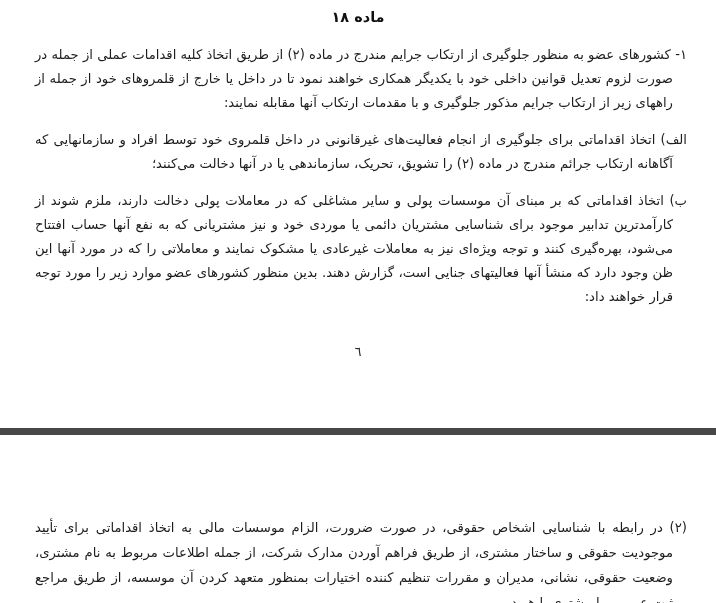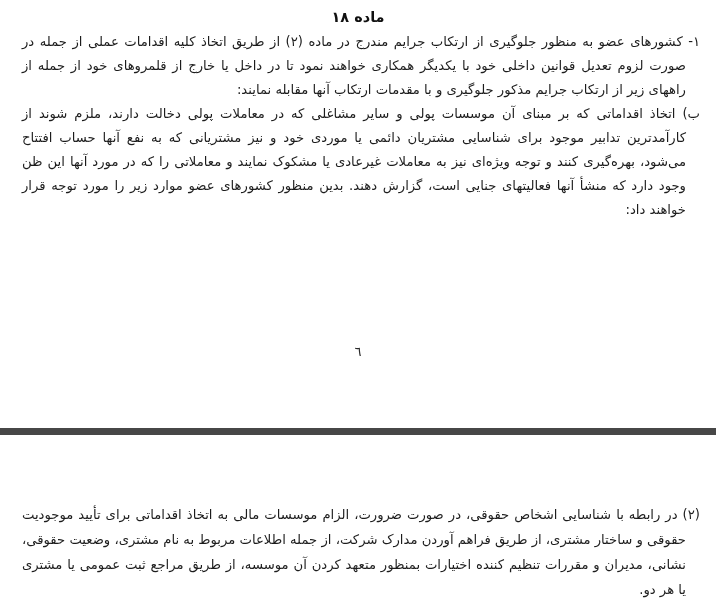--- a/index.html
+++ b/index.html
@@ -33,21 +33,21 @@
     left: 22px;
     color: #1c1c1c;
     font-size: 13.2px;
     line-height: 24px;
     text-align: justify;
     direction: rtl;
   }
   #page1-text { top: 30px; }
   #page2-text { top: 502px; line-height: 25px; }
   .para {
-    margin: 0;
+    margin: 13px;
     padding-right: 14px;
     text-indent: -14px;
     text-align: justify;
   }
   .page-number {
     position: absolute;
     top: 344px;
     left: 0;
     right: 0;
     text-align: center;
@@ -65,20 +65,21 @@
 </style>
 </head>
 <body>
 
 <div id="scan-page">
 
   <div class="article-title">ماده ۱۸</div>
 
   <div id="page1-text" class="text-block">
     <p class="para">۱- کشورهای عضو به منظور جلوگیری از ارتکاب جرایم مندرج در ماده (۲) از طریق اتخاذ کلیه اقدامات عملی از جمله در صورت لزوم تعدیل قوانین داخلی خود با یکدیگر همکاری خواهند نمود تا در داخل یا خارج از قلمروهای خود از جمله از راههای زیر از ارتکاب جرایم مذکور جلوگیری و با مقدمات ارتکاب آنها مقابله نمایند:</p>
+    <p class="para">الف) اتخاذ اقداماتی برای جلوگیری از انجام فعالیت‌های غیرقانونی در داخل قلمروی خود توسط افراد و سازمانهایی که آگاهانه ارتکاب جرائم مندرج در ماده (۲) را تشویق، تحریک، سازماندهی یا در آنها دخالت می‌کنند؛</p>
     <p class="para">ب) اتخاذ اقداماتی که بر مبنای آن موسسات پولی و سایر مشاغلی که در معاملات پولی دخالت دارند، ملزم شوند از کارآمدترین تدابیر موجود برای شناسایی مشتریان دائمی یا موردی خود و نیز مشتریانی که به نفع آنها حساب افتتاح می‌شود، بهره‌گیری کنند و توجه ویژه‌ای نیز به معاملات غیرعادی یا مشکوک نمایند و معاملاتی را که در مورد آنها این ظن وجود دارد که منشأ آنها فعالیتهای جنایی است، گزارش دهند. بدین منظور کشورهای عضو موارد زیر را مورد توجه قرار خواهند داد:</p>
   </div>
 
   <div class="page-number">٦</div>
 
   <div class="page-separator" style="background: rgb(71, 71, 71);"></div>
 
   <div id="page2-text" class="text-block">
     <p class="para">(۲) در رابطه با شناسایی اشخاص حقوقی، در صورت ضرورت، الزام موسسات مالی به اتخاذ اقداماتی برای تأیید موجودیت حقوقی و ساختار مشتری، از طریق فراهم آوردن مدارک شرکت، از جمله اطلاعات مربوط به نام مشتری، وضعیت حقوقی، نشانی، مدیران و مقررات تنظیم کننده اختیارات بمنظور متعهد کردن آن موسسه، از طریق مراجع ثبت عمومی یا مشتری یا هر دو.</p>
   </div>

